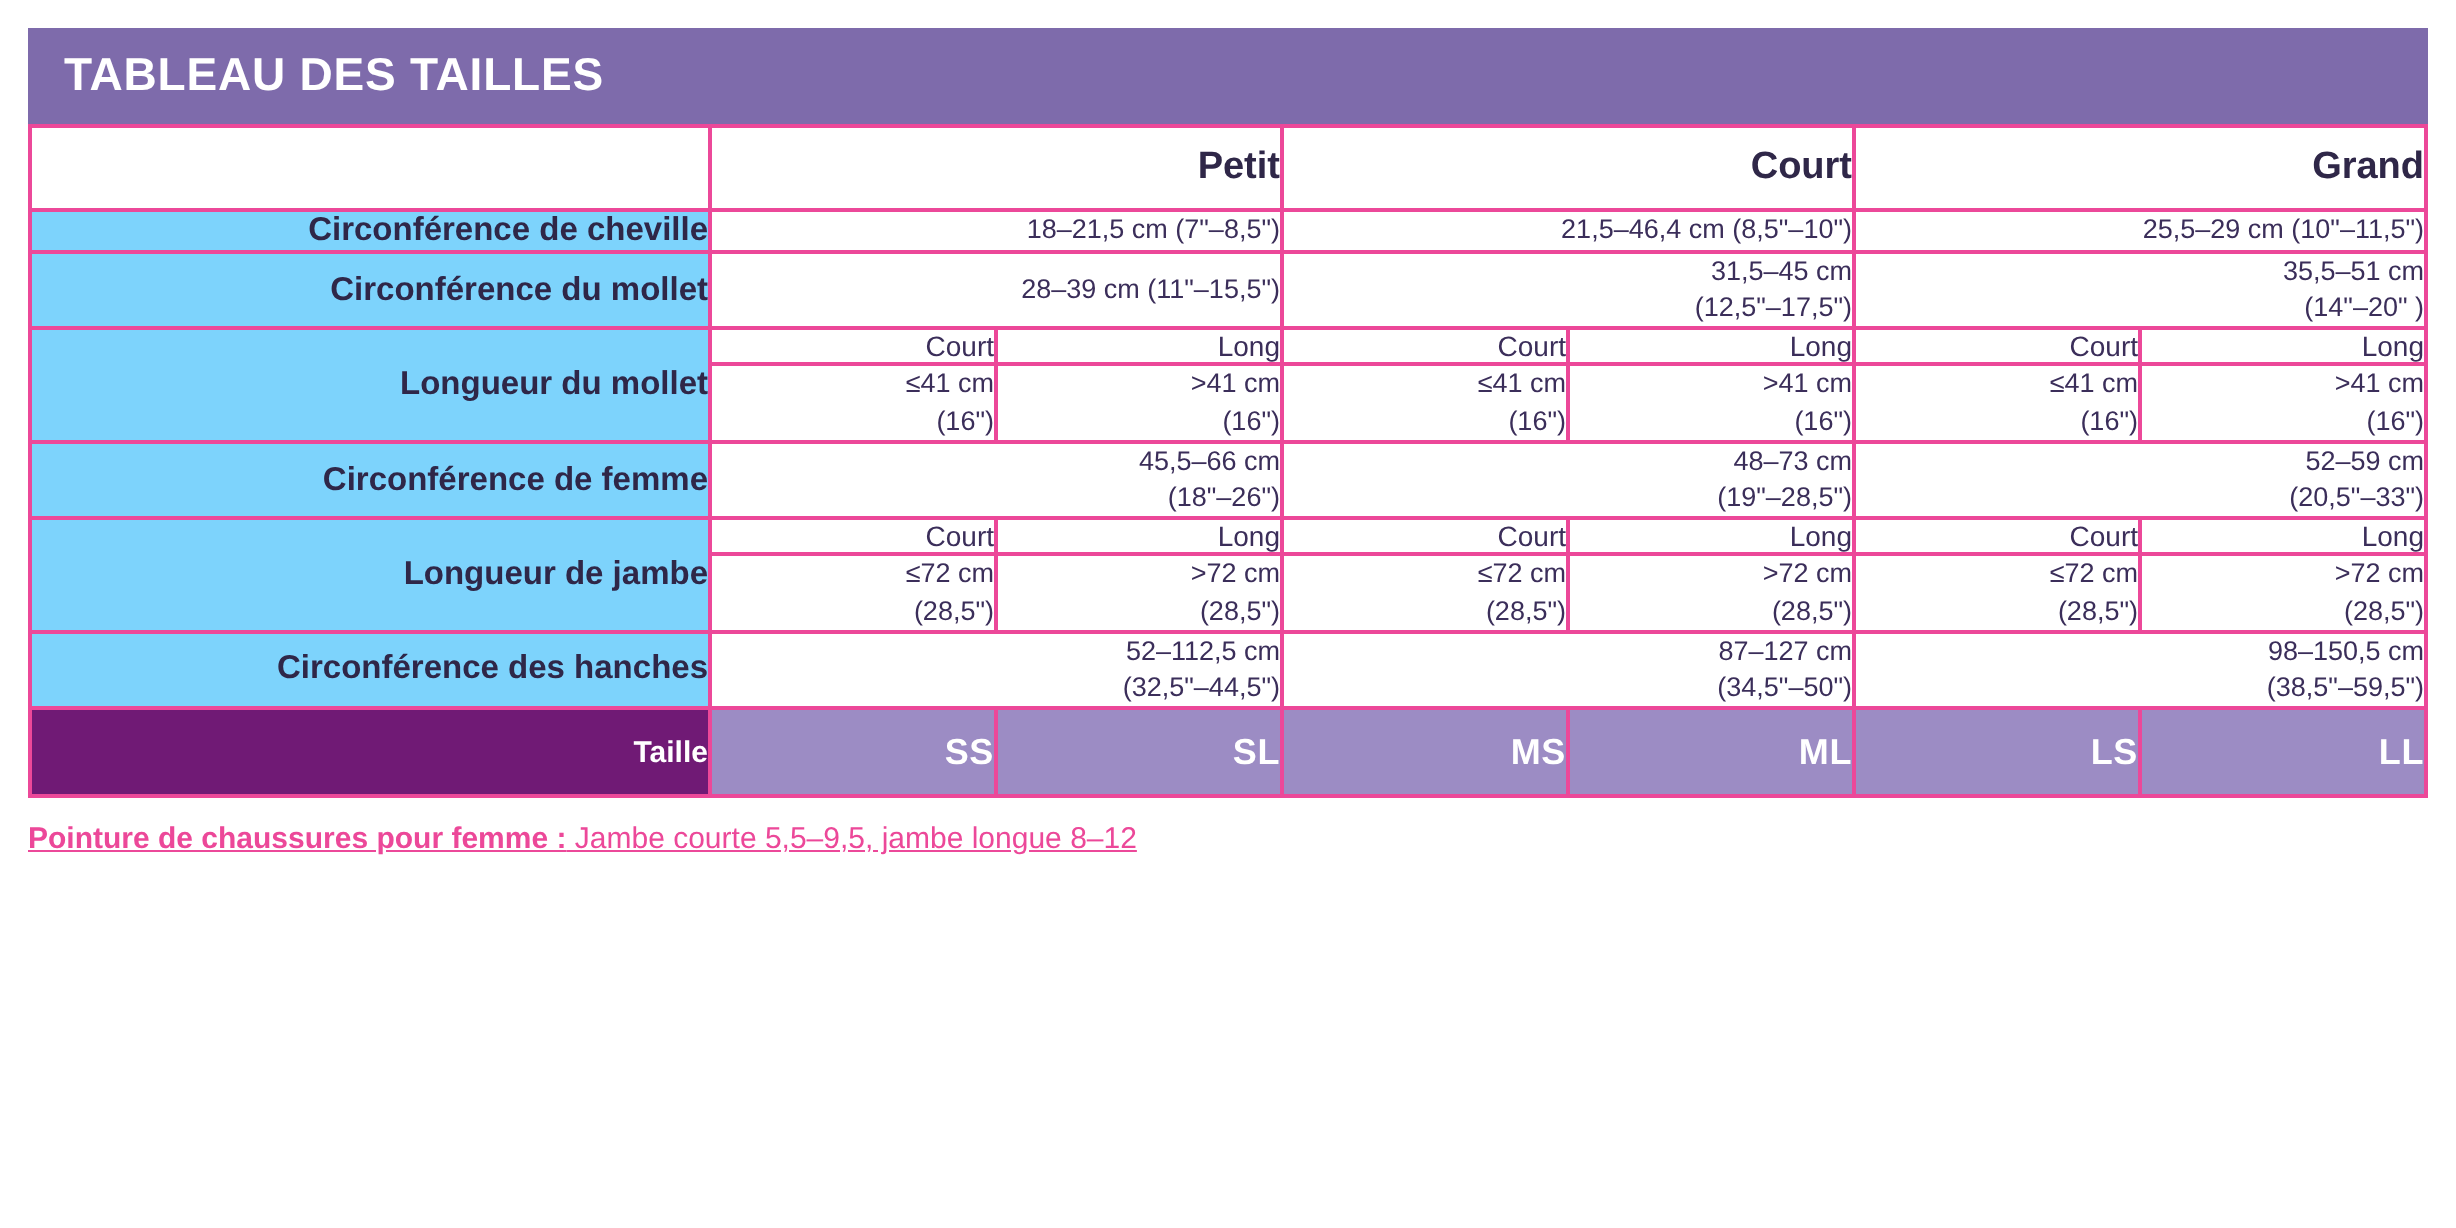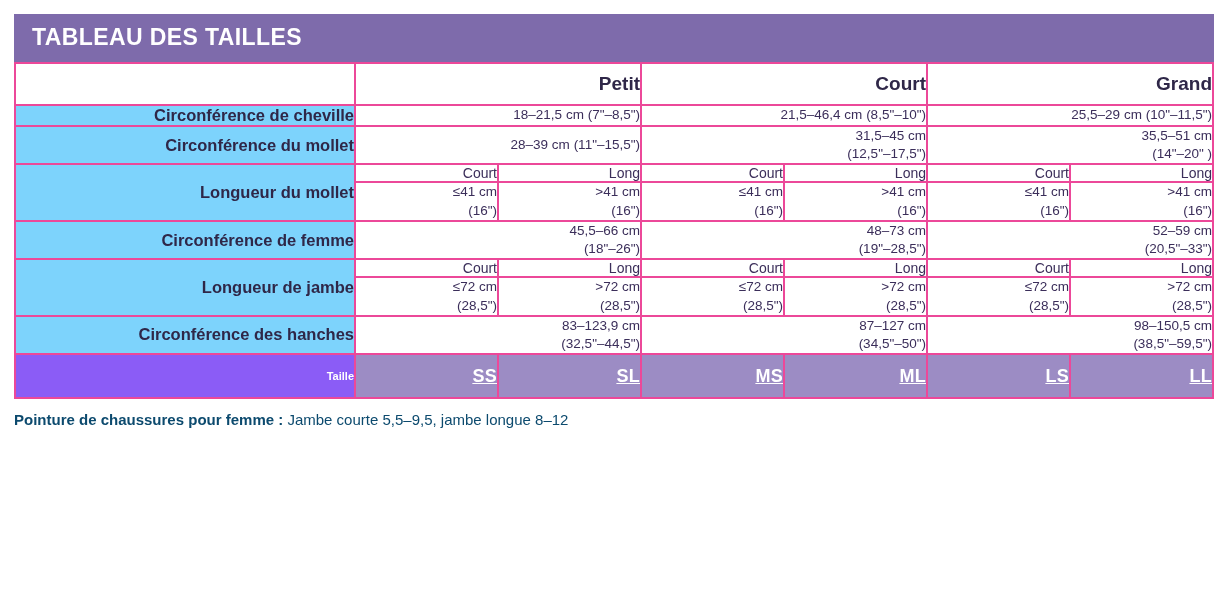--- a/index.html
+++ b/index.html
@@ -79,33 +79,33 @@
     padding: 7px 4px;
     font-weight: normal;
   }
   .size-row td {
     background: #9c8cc4;
     color: #ffffff;
     font-weight: bold;
     height: 42px;
   }
   .size-row .rowlabel {
-    background: #8b5cf6;
+    background: #701a75;
     color: #ffffff;
-    font-size: 11px;
+    font-size: 15px;
   }
   .size-row .sizeval {
     font-size: 18px;
     letter-spacing: 0.3px;
-    text-decoration: underline;
   }
   .footnote {
     margin-top: 12px;
     font-size: 15px;
-    color: #0c4a6e;
+    color: #ec4899;
+    text-decoration: underline;
   }
   .footnote b { font-weight: bold; }
 </style>
 </head>
 <body>
 
 <div class="page">
 
   <div class="title-bar">TABLEAU DES TAILLES</div>
 
@@ -244,21 +244,21 @@
       </td>
       <td class="val">
         <b>&gt;72 cm</b><br>
         <span class="sub">(28,5")</span>
       </td>
     </tr>
 
     <tr>
       <td class="rowlabel">Circonférence des hanches</td>
       <td class="val" colspan="2">
-        <b>83–123,9 cm</b><br>
+        <b>52–112,5 cm</b><br>
         <span class="sub">(32,5"–44,5")</span>
       </td>
       <td class="val" colspan="2">
         <b>87–127 cm</b><br>
         <span class="sub">(34,5"–50")</span>
       </td>
       <td class="val" colspan="2">
         <b>98–150,5 cm</b><br>
         <span class="sub">(38,5"–59,5")</span>
       </td>

